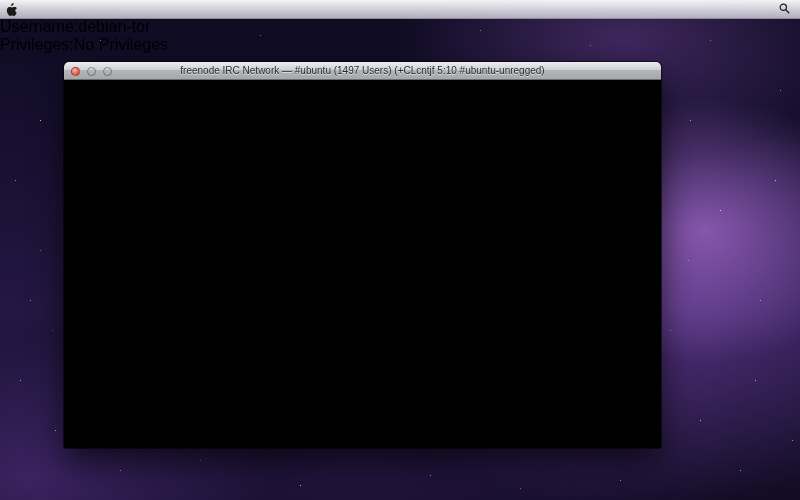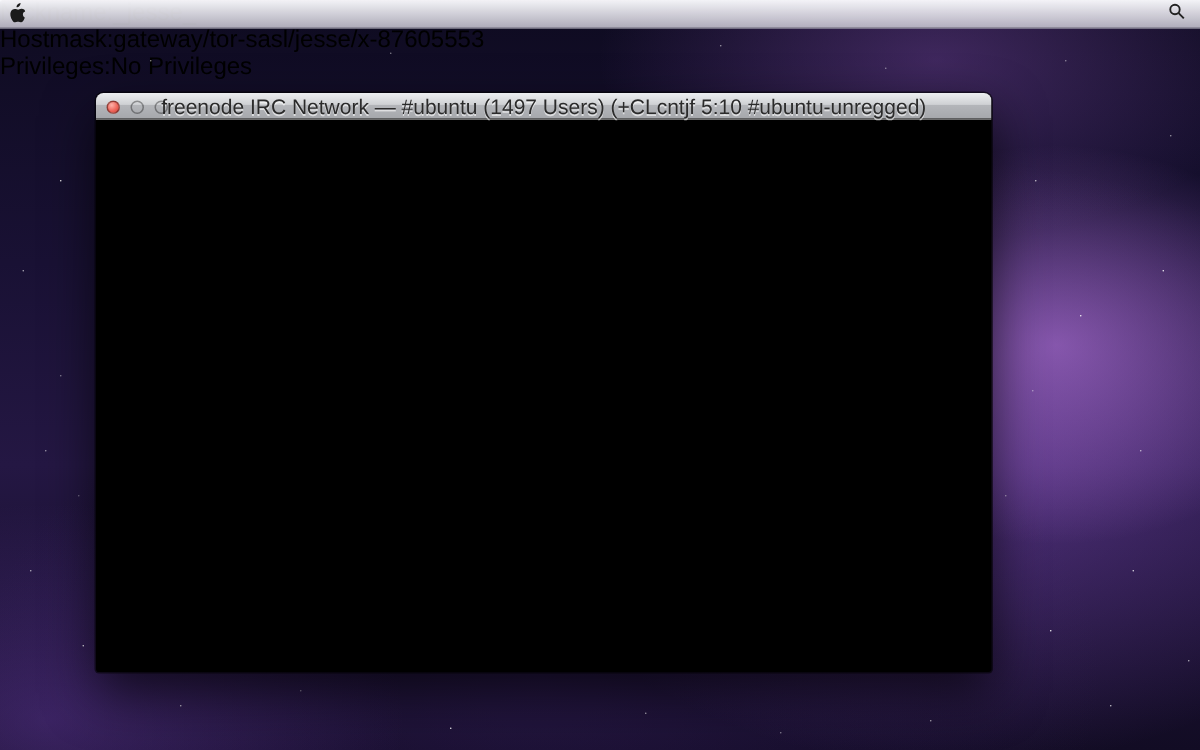--- a/index.html
+++ b/index.html
@@ -40,21 +40,21 @@
   .menubar-right { margin-left:auto; padding-right:10px; display:flex; align-items:center; }
   .spotlight svg { width:11px; height:11px; stroke:#222; fill:none; stroke-width:1.6; }
 
   
   .window { position:absolute; left:64px; top:62px; width:597px; height:386px;
     border-radius:5px 5px 2px 2px; box-shadow:0 14px 34px rgba(0,0,0,.65), 0 0 0 1px rgba(0,0,0,.55);
     z-index:10; display:flex; flex-direction:column; overflow:hidden; background:#000; }
   .titlebar { height:18px; flex:0 0 18px;
     background:linear-gradient(180deg,#eceef0 0%,#cfd1d4 45%,#b4b6ba 46%,#a6a8ac 100%);
     border-bottom:1px solid #6c6c6c; position:relative; display:flex; align-items:center; justify-content:center; }
-  .title-text { font-size:14px; color:#2b2b2b; text-shadow:0 1px 0 rgba(255,255,255,.6); }
+  .title-text { font-size:10px; color:#2b2b2b; text-shadow:0 1px 0 rgba(255,255,255,.6); }
   .lights { position:absolute; left:7px; top:4.5px; display:flex; gap:7px; }
   .light { width:9px; height:9px; border-radius:50%; border:0.5px solid rgba(0,0,0,.35); }
   .light.red { background:radial-gradient(circle at 35% 30%, #ffb3aa, #ec6156 60%, #c8473d); }
   .light.yellow { background:radial-gradient(circle at 35% 30%, #ffe9b0, #f5c round; }
   .light.yellow { background:radial-gradient(circle at 35% 30%, #ffe9b0, #f6bf4f 60%, #d99e2b); }
   .light.green { background:radial-gradient(circle at 35% 30%, #c4f0b4, #6cc74f 60%, #49a32d); }
 
   .win-body { flex:1; display:flex; min-height:0; }
 
   
@@ -139,15 +139,15 @@
       </div>
     <div class="side-scroll">
       <div class="side-thumb"></div>
     </div>
 
   </div>
 </div>
 
 <div class="tooltip" id="tooltip">
     <div class="tt-row"><span class="tt-label">Nickname:</span><span class="tt-value">_jesse_</span></div>
-    <div class="tt-row"><span class="tt-label">Hostmask:</span><span class="tt-value">gateway/tor-sasl/jesse/x-87605553</span></div>
+    <div class="tt-row"><span class="tt-label">Username:</span><span class="tt-value">debian-tor</span></div>
     <div class="tt-row"><span class="tt-label">Privileges:</span><span class="tt-value">No Privileges</span></div>
   </div>
 
 </body></html>

